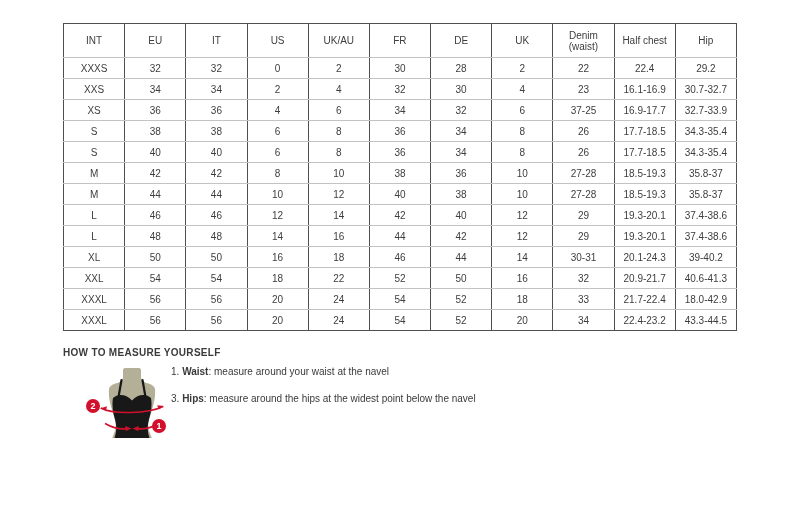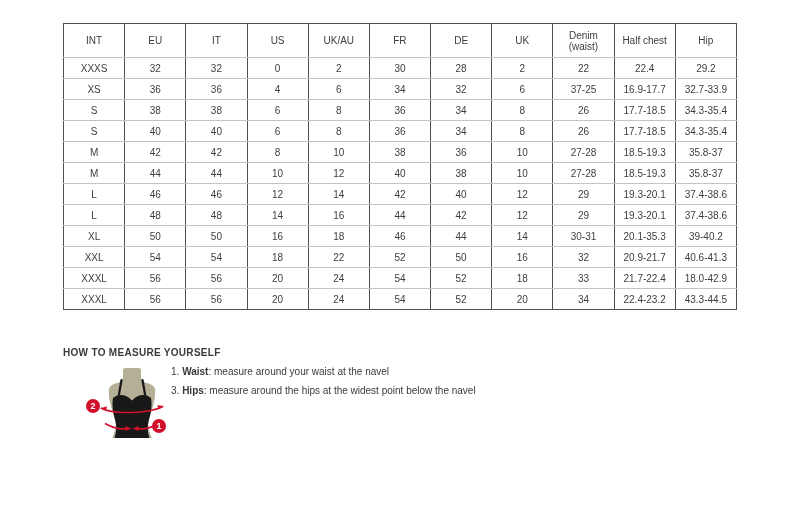--- a/index.html
+++ b/index.html
@@ -24,21 +24,21 @@
   .size-table tbody tr:last-child td { border-bottom-color:#4f4f4f; }
 
   
   .measure-title {
     position:absolute; left:63px; top:347px;
     font-size:10px; font-weight:bold; letter-spacing:0.3px; color:#3a3a3a;
   }
   .measure-figure { position:absolute; left:76px; top:367px; }
   .measure-list {
     position:absolute; left:171px; top:366px;
-    display:flex; flex-direction:column; gap:8px;
+    display:flex; flex-direction:column; gap:16px;
     font-size:10px; color:#3a3a3a; line-height:11px;
   }
   .measure-item b { font-weight:bold; }
 </style>
 </head>
 <body>
 
 <div class="page">
 
   <table class="size-table">
@@ -65,20 +65,33 @@
           <td>0</td>
           <td>2</td>
           <td>30</td>
           <td>28</td>
           <td>2</td>
           <td>22</td>
           <td>22.4</td>
           <td>29.2</td>
         </tr>
         <tr>
+          <td>XXS</td>
+          <td>34</td>
+          <td>34</td>
+          <td>2</td>
+          <td>4</td>
+          <td>32</td>
+          <td>30</td>
+          <td>4</td>
+          <td>23</td>
+          <td>16.1-16.9</td>
+          <td>30.7-32.7</td>
+        </tr>
+        <tr>
           <td>XS</td>
           <td>36</td>
           <td>36</td>
           <td>4</td>
           <td>6</td>
           <td>34</td>
           <td>32</td>
           <td>6</td>
           <td>37-25</td>
           <td>16.9-17.7</td>
@@ -165,21 +178,21 @@
         <tr>
           <td>XL</td>
           <td>50</td>
           <td>50</td>
           <td>16</td>
           <td>18</td>
           <td>46</td>
           <td>44</td>
           <td>14</td>
           <td>30-31</td>
-          <td>20.1-35.3</td>
+          <td>20.1-24.3</td>
           <td>39-40.2</td>
         </tr>
         <tr>
           <td>XXL</td>
           <td>54</td>
           <td>54</td>
           <td>18</td>
           <td>22</td>
           <td>52</td>
           <td>50</td>

